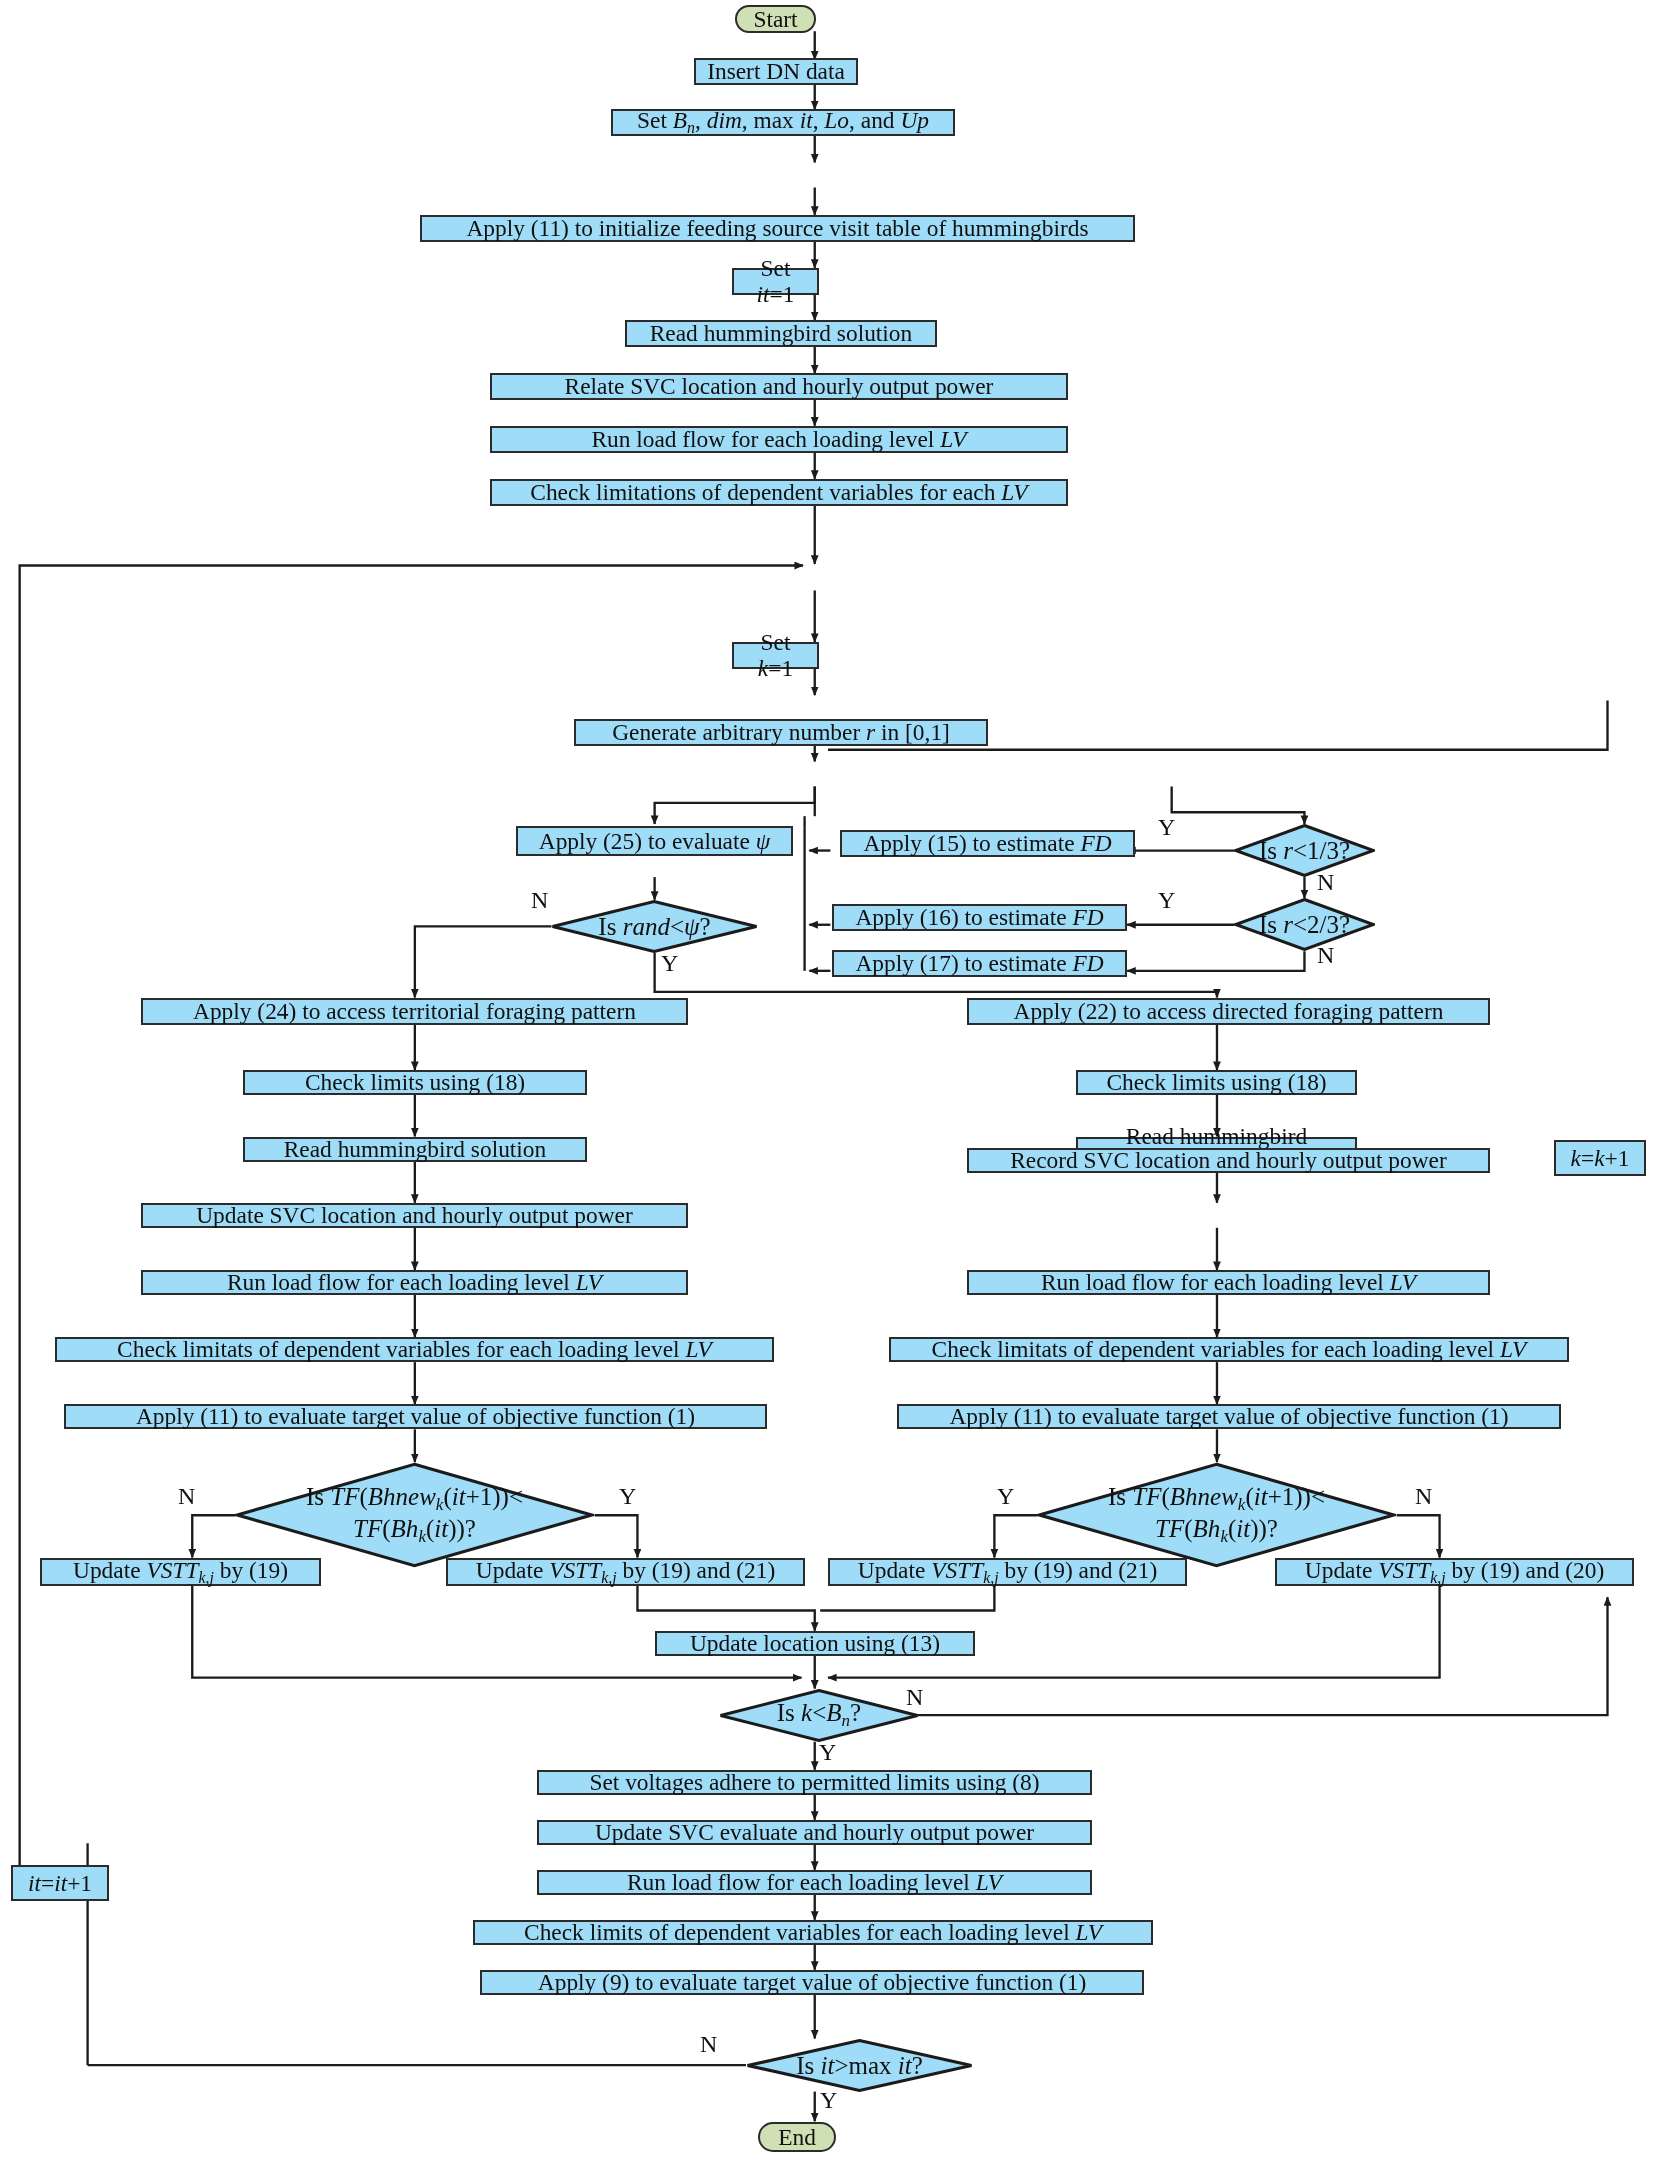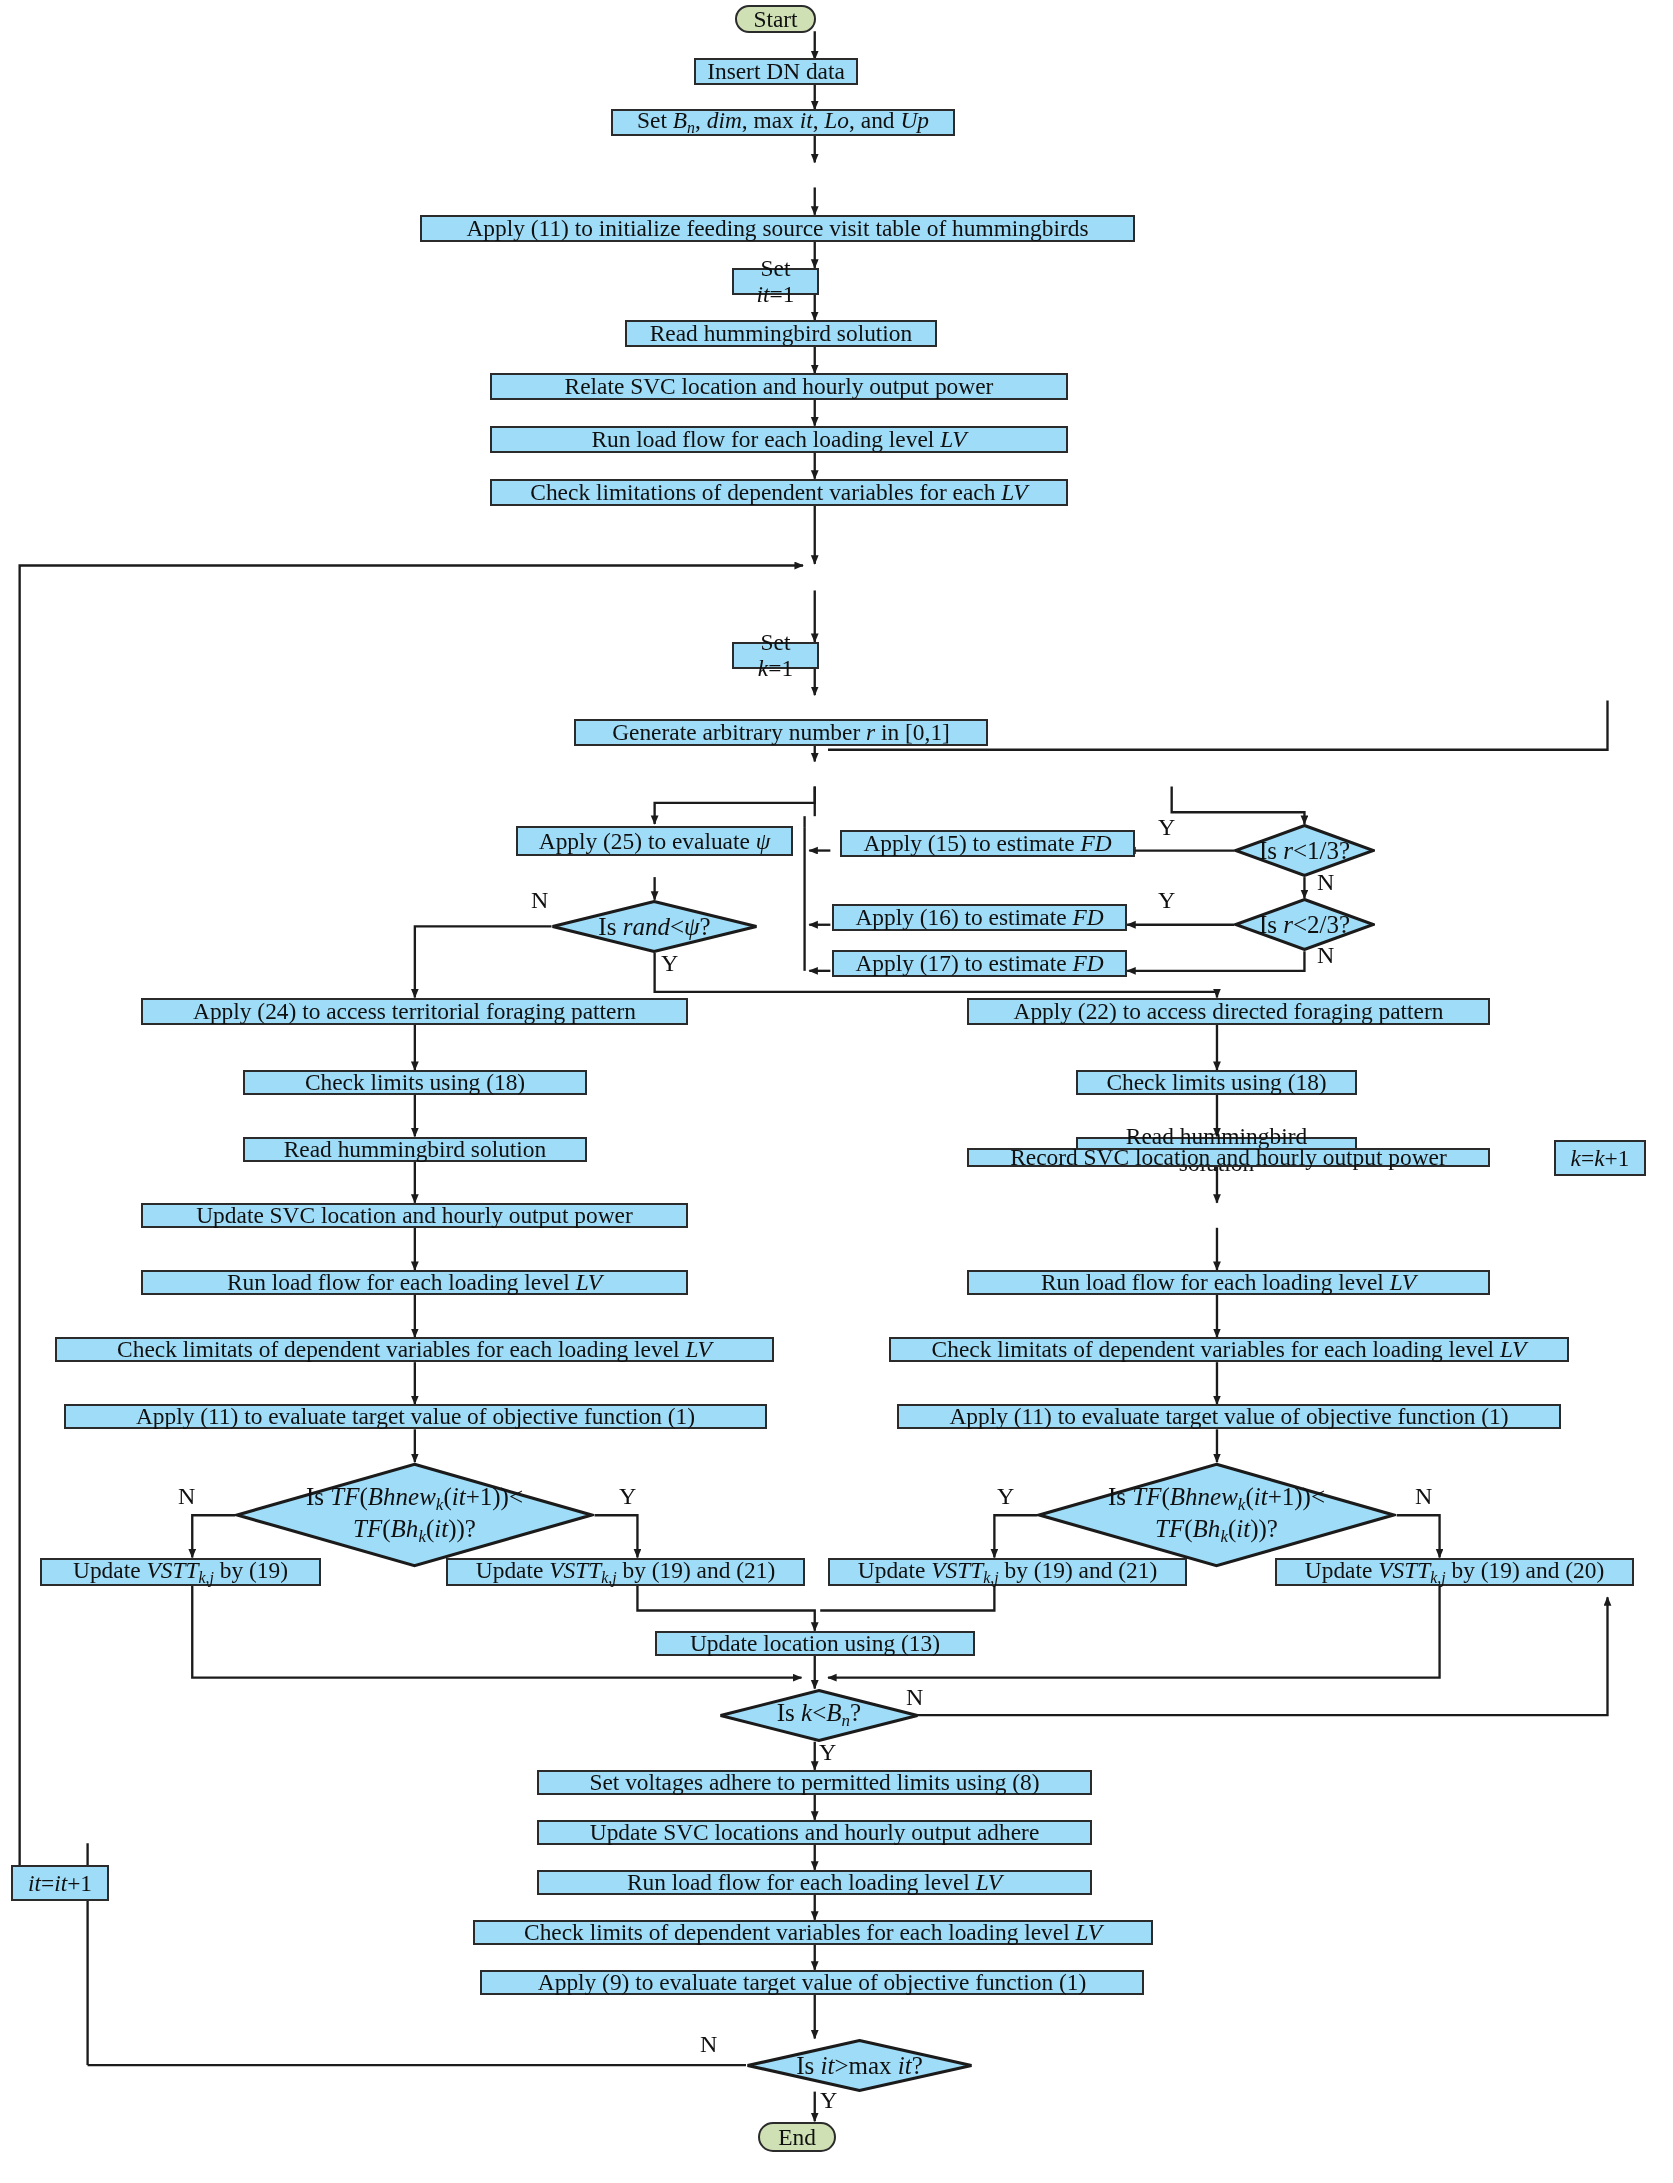--- a/index.html
+++ b/index.html
@@ -254,21 +254,21 @@
     </div>
 
   <div class="node" style="left:1076px;top:1070px;width:281px;height:25px;">
       <span>Check limits using (18)</span>
     </div>
 
   <div class="node" style="left:1076px;top:1137px;width:281px;height:25px;">
       <span>Read hummingbird solution</span>
     </div>
 
-  <div class="node" style="left:967px;top:1148px;width:523px;height:19px;">
+  <div class="node" style="left:967px;top:1148px;width:523px;height:25px;">
       <span>Record SVC location and hourly output power</span>
     </div>
 
   <div class="node" style="left:967px;top:1270px;width:523px;height:25px;">
     <span>Run load flow for each loading level <i>LV</i></span>
   </div>
 
   <div class="node" style="left:889px;top:1337px;width:680px;height:25px;">
     <span>Check limitats of dependent variables for each loading level <i>LV</i></span>
   </div>
@@ -306,21 +306,21 @@
         <polygon points="128,2 254,34 128,66 2,34" fill="#9fdcf7" stroke="#1b1b1b" stroke-width="4"></polygon>
       </svg>
     <span class="dtxt">Is <i>k</i>&lt;<i>B</i><i class="sub">n</i>?</span>
   </div>
 
   <div class="node" style="left:537px;top:1770px;width:555px;height:25px;">
       <span>Set voltages adhere to permitted limits using (8)</span>
     </div>
 
   <div class="node" style="left:537px;top:1820px;width:555px;height:25px;">
-      <span>Update SVC locations and hourly output adhere</span>
+      <span>Update SVC evaluate and hourly output power</span>
     </div>
 
   <div class="node" style="left:537px;top:1870px;width:555px;height:25px;">
     <span>Run load flow for each loading level <i>LV</i></span>
   </div>
 
   <div class="node" style="left:473px;top:1920px;width:680px;height:25px;">
     <span>Check limits of dependent variables for each loading level <i>LV</i></span>
   </div>
 

